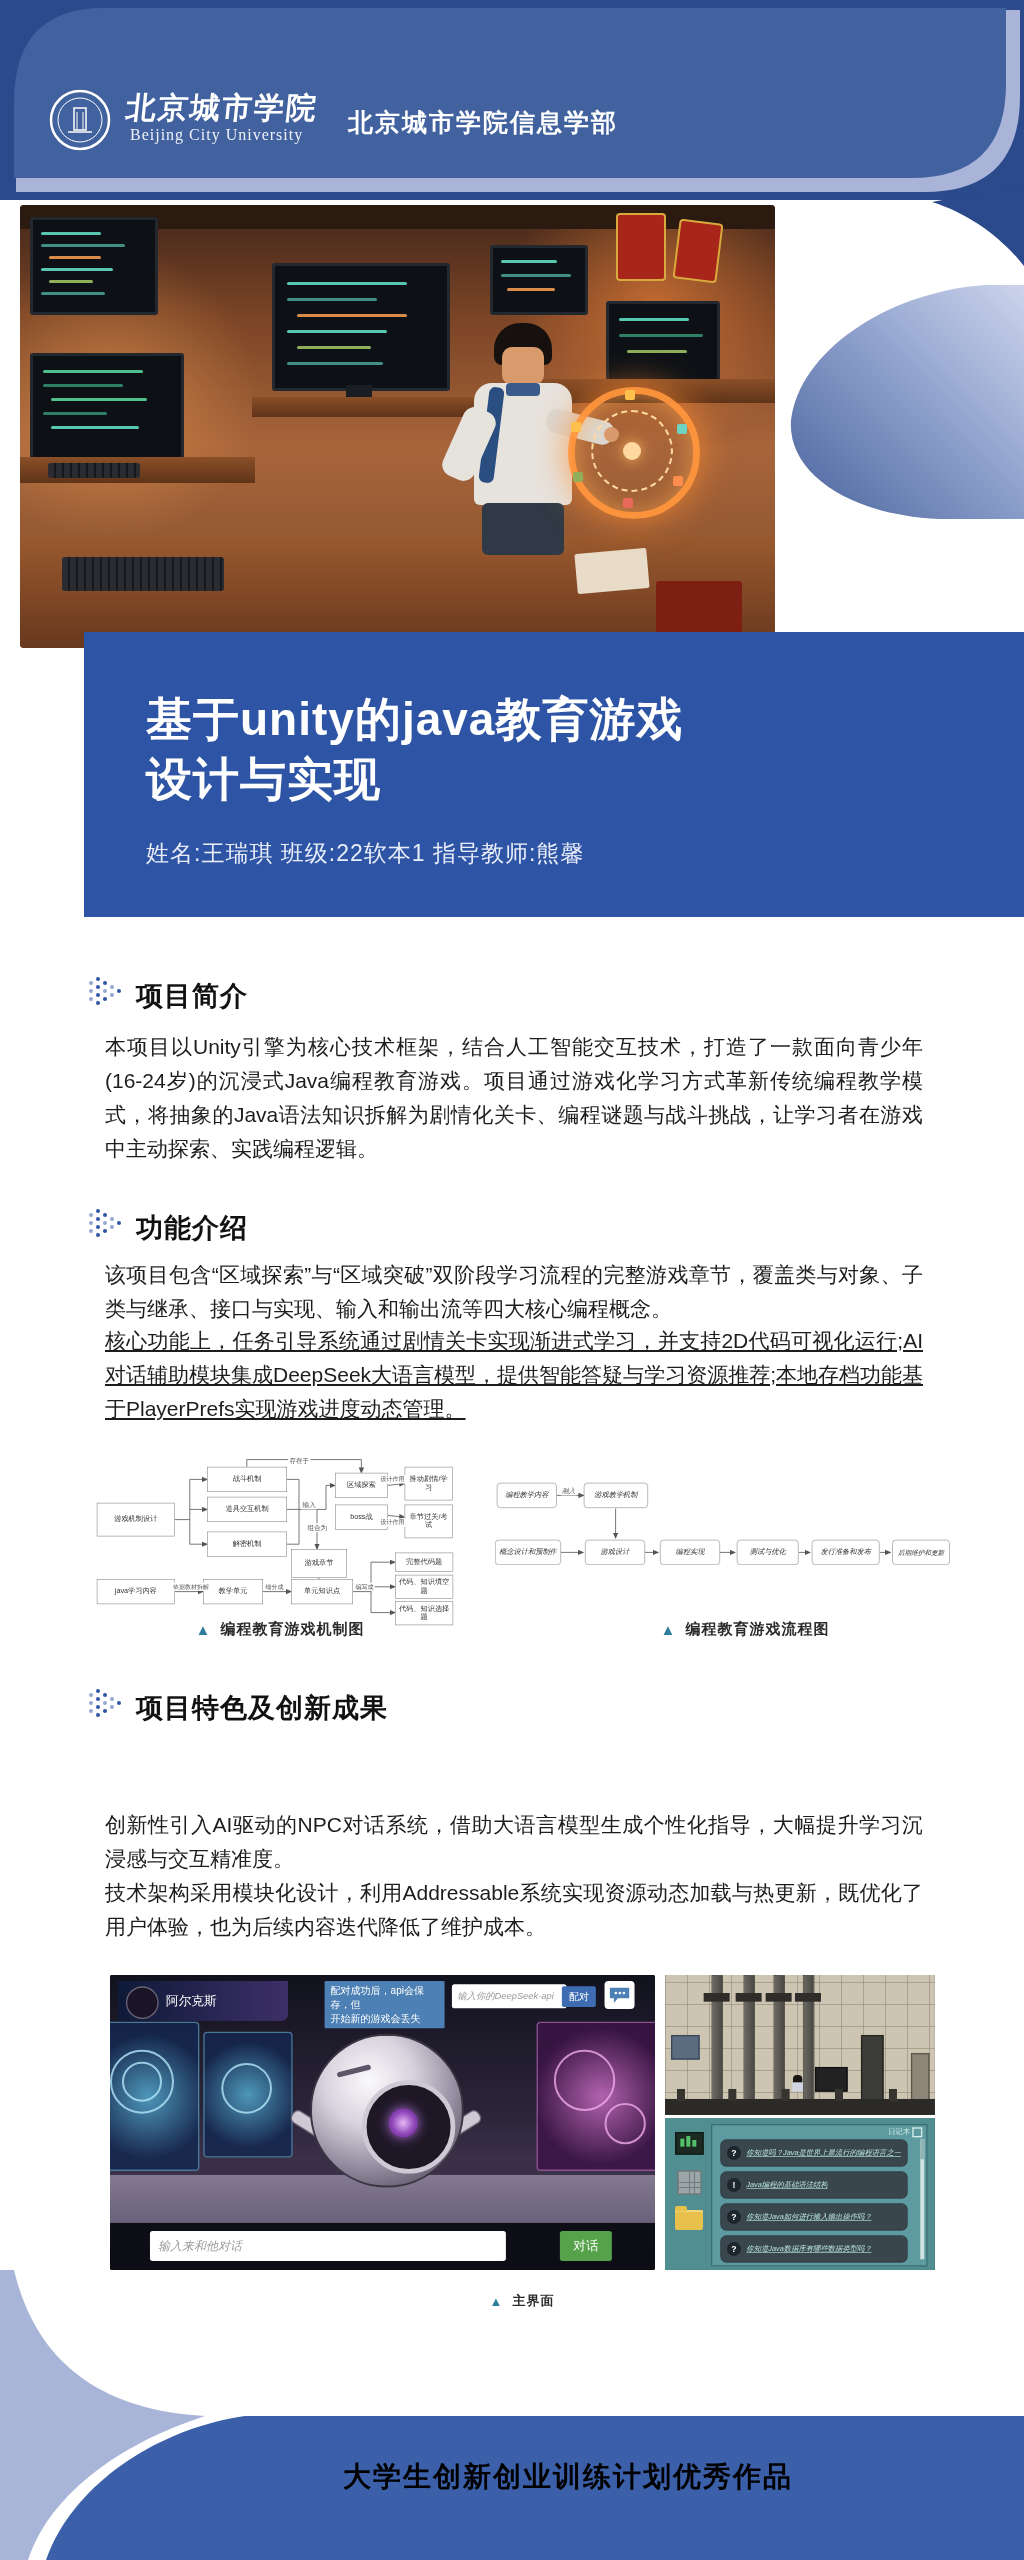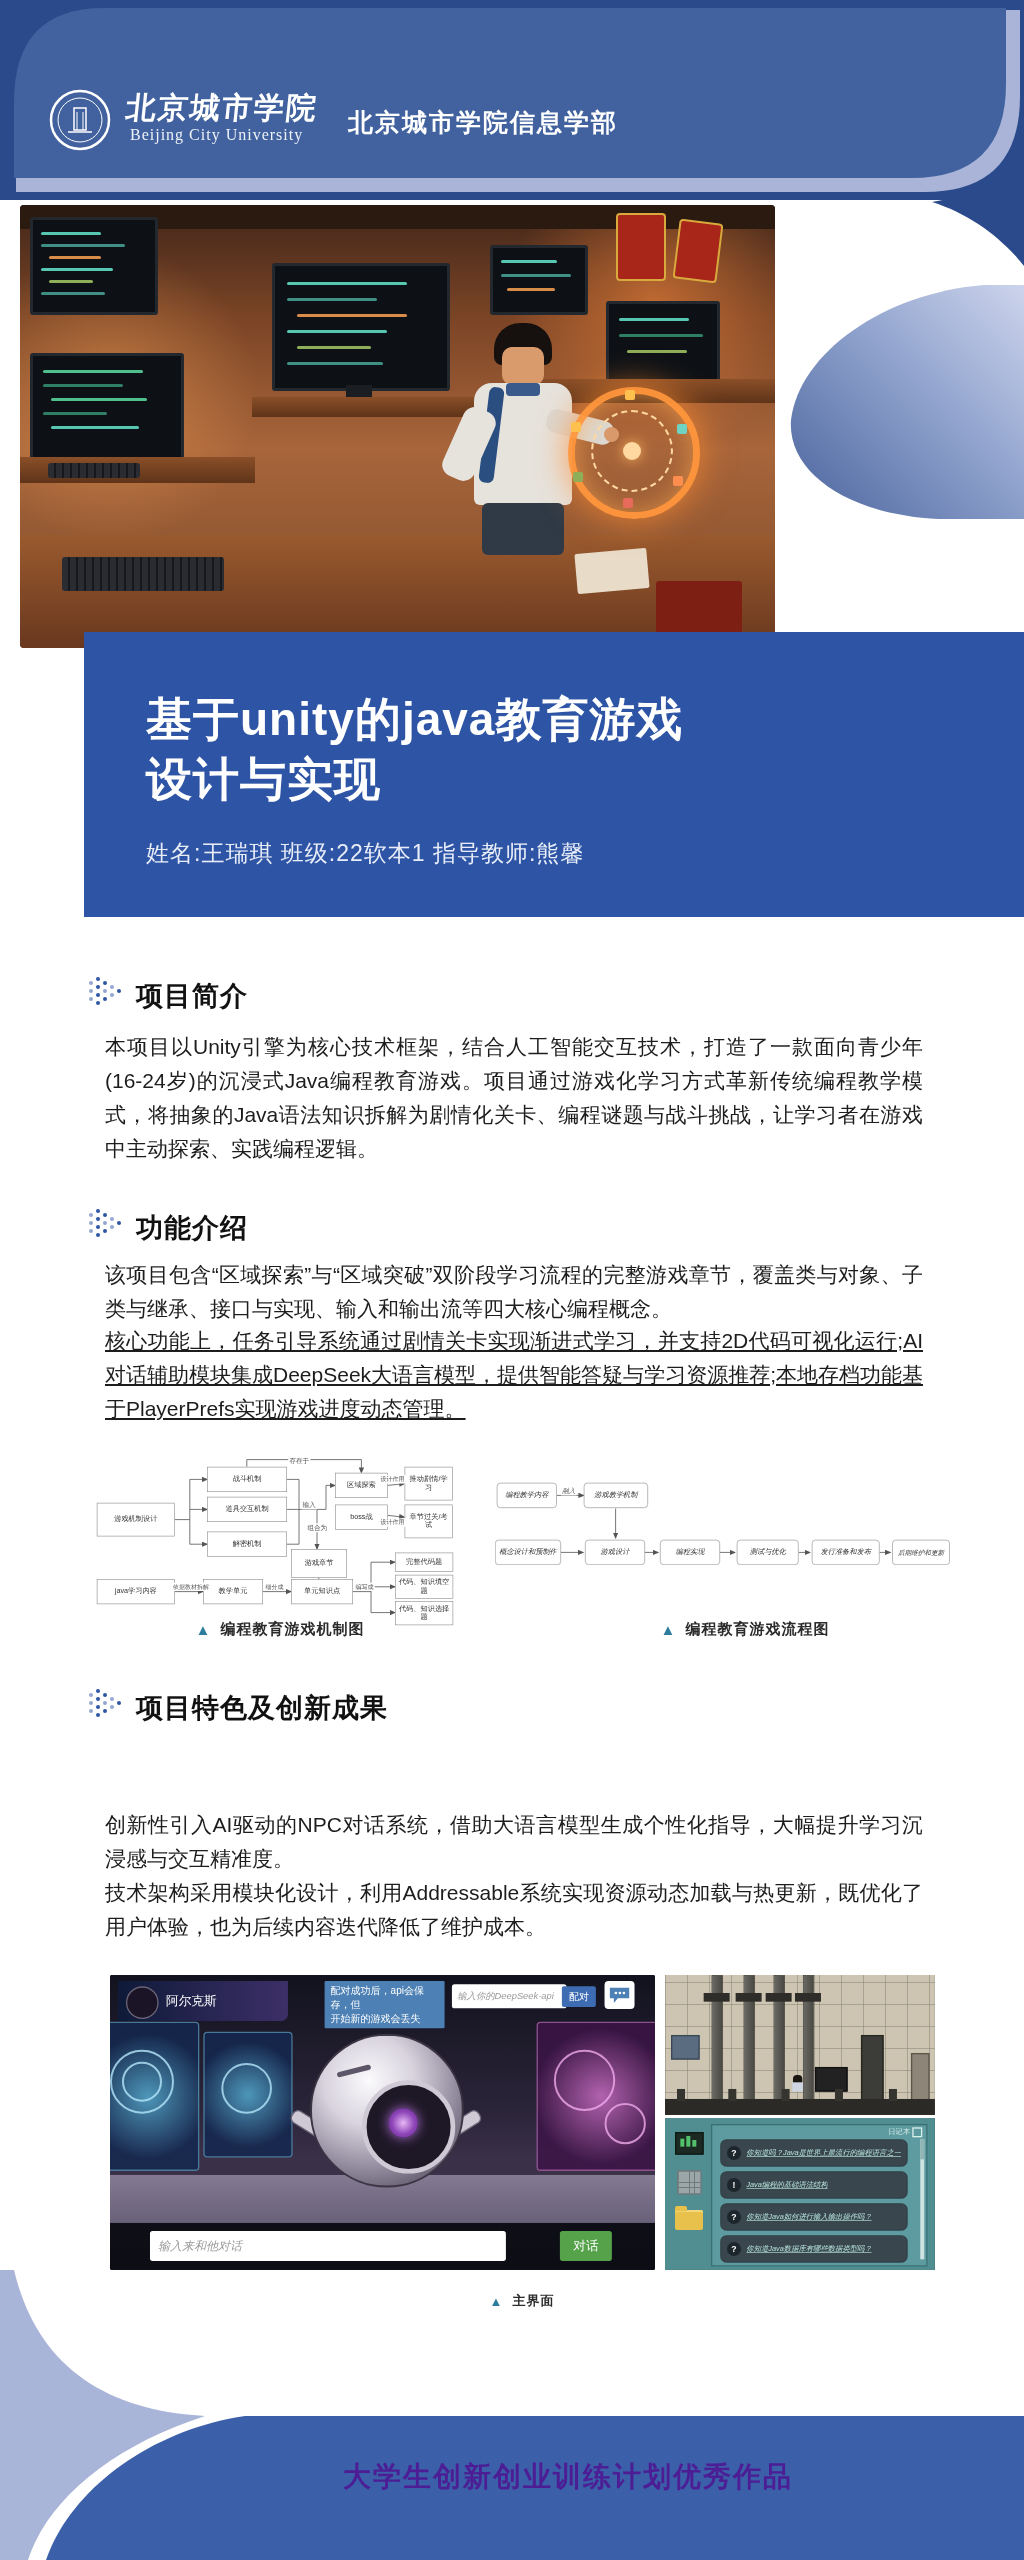--- a/index.html
+++ b/index.html
@@ -70,21 +70,21 @@
   .btn-blue{background:#3e6cb3;color:#fff;display:flex;align-items:center;justify-content:center;border-radius:3px;font-size:15px;}
   .btn-green{background:#55a24b;color:#fff;display:flex;align-items:center;justify-content:center;border-radius:4px;font-size:19px;}
   .pipe{position:absolute;background:linear-gradient(90deg,#6b6964,#4a4843);border:1px solid #35342f;}
   .qrow{position:absolute;background:#39464e;border:1.5px solid #28343a;border-radius:9px;display:flex;align-items:center;}
   .qicon{width:21px;height:21px;border-radius:50%;background:#1d262c;color:#fff;font-size:13px;font-weight:bold;
          display:flex;align-items:center;justify-content:center;margin:0 8px 0 9px;flex:0 0 auto;}
   .qtext{color:#b9e6dd;font-size:11px;font-style:italic;text-decoration:underline;white-space:nowrap;overflow:hidden;}
 
   
   .ftr-svg{left:0;top:2270px;}
-  .ftr-text{left:318px;top:2458px;width:500px;text-align:center;color:#4c1d95;font-size:28px;font-weight:bold;letter-spacing:2px;}
+  .ftr-text{left:318px;top:2458px;width:500px;text-align:center;color:#000000;font-size:28px;font-weight:bold;letter-spacing:2px;}
 </style>
 </head>
 <body>
 
 <div class="poster">
 
   <svg class="abs hdr-svg" width="1024" height="266" viewBox="0 0 1024 266">
     <rect x="0" y="0" width="1024" height="200" fill="#2b4a8b"></rect>
     <path d="M1024,186 L1024,266 C1002,238 970,214 932,202 C962,196 1000,190 1024,186 Z" fill="#2b4a8b"></path>
     <path d="M106,10 L1020,10 L1020,96 Q1020,192 925,192 L16,192 L16,106 Q16,10 106,10 Z" fill="#a9b4d8"></path>

